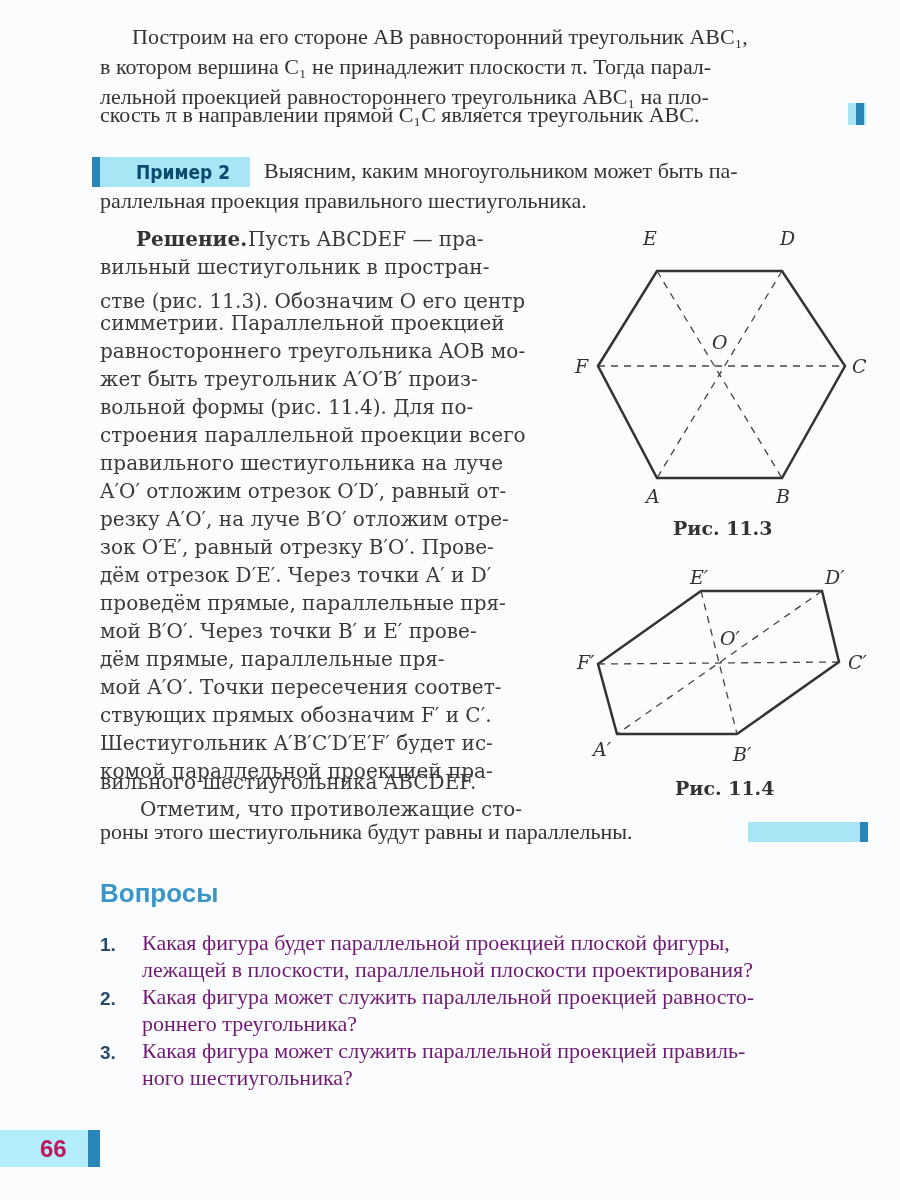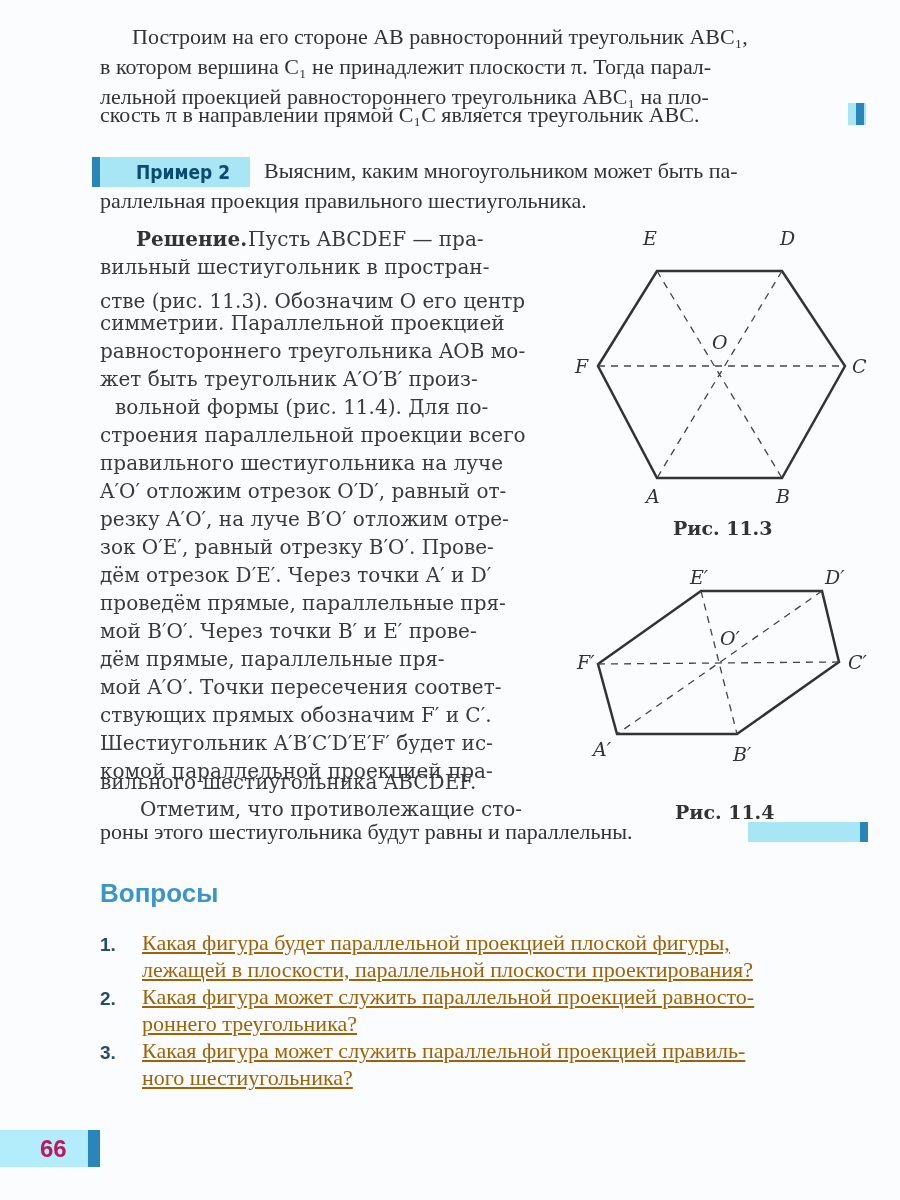--- a/index.html
+++ b/index.html
@@ -9,21 +9,21 @@
   .line { position:absolute; white-space:nowrap; font-size:20px; line-height:24px; }
   .cond { font-family:"Liberation Serif",serif; font-size:22px; letter-spacing:0; color:#333; }
   .just { display:flex; justify-content:space-between; }
   .marker-light { position:absolute; background:#a8e6f6; }
   .marker-dark { position:absolute; background:#2a86b8; }
   .example-label { font-family:"DejaVu Sans Condensed","Liberation Sans",sans-serif; font-weight:bold; font-size:19px; color:#0c4a6e; }
   .bold { font-weight:bold; color:#333; }
   .fig-label { font-style:italic; font-size:19px; position:absolute; color:#333; }
   .caption { font-weight:bold; font-size:19px; position:absolute; color:#333; }
   .q-num { font-family:"Liberation Sans",sans-serif; font-weight:bold; font-size:19px; color:#2a4a6a; position:absolute; }
-  .q-text { font-family:"Liberation Serif",serif; font-size:22px; position:absolute; white-space:nowrap; color:#a16207;text-decoration:underline; }
+  .q-text { font-family:"Liberation Serif",serif; font-size:22px; position:absolute; white-space:nowrap; color:#701a75; }
   .section-title { position:absolute; font-family:"Liberation Sans",sans-serif; font-weight:bold; font-size:26px; color:#3a95c8; }
   .page-num-box { position:absolute; left:0; top:1130px; width:88px; height:37px; background:#b3ecfb; }
   .page-num { position:absolute; left:40px; top:1135px; font-family:"Liberation Sans",sans-serif; font-weight:bold; font-size:24px; color:#be185d; }
 </style>
 </head>
 <body>
 
 <div>
   <div class="line cond just" style="left:132px; top:25px; width:730px;">Построим на его стороне AB равносторонний треугольник ABC₁,</div>
   <div class="line cond just" style="left:100px; top:55px; width:762px;">в котором вершина C₁ не принадлежит плоскости π. Тогда парал-</div>
@@ -40,21 +40,21 @@
 <div class="line cond" style="left:100px; top:189px;">раллельная проекция правильного шестиугольника.</div>
 
 <div>
   <div class="abs bold" style="left:136px; top:227px; font-size:20px;">Решение.</div>
   <div class="line" style="left:248px; top:227px;">Пусть ABCDEF — пра-</div>
   <div class="line just" style="left:100px; top:255px; width:446px;">вильный шестиугольник в простран-</div>
   <div class="line" style="left:100px; top:289px;">стве (рис. 11.3). Обозначим O его центр</div>
   <div class="line just" style="left:100px; top:311px; width:446px;">симметрии. Параллельной проекцией</div>
   <div class="line" style="left:100px; top:339px;">равностороннего треугольника AOB мо-</div>
   <div class="line" style="left:100px; top:367px;">жет быть треугольник A′O′B′ произ-</div>
-  <div class="line" style="left:100px; top:395px;margin-left:15px;">вольной формы (рис. 11.4). Для по-</div>
+  <div class="line" style="left:100px; top:395px;">вольной формы (рис. 11.4). Для по-</div>
   <div class="line" style="left:100px; top:423px;">строения параллельной проекции всего</div>
   <div class="line" style="left:100px; top:451px;">правильного шестиугольника на луче</div>
   <div class="line" style="left:100px; top:479px;">A′O′ отложим отрезок O′D′, равный от-</div>
   <div class="line" style="left:100px; top:507px;">резку A′O′, на луче B′O′ отложим отре-</div>
   <div class="line" style="left:100px; top:535px;">зок O′E′, равный отрезку B′O′. Прове-</div>
   <div class="line" style="left:100px; top:563px;">дём отрезок D′E′. Через точки A′ и D′</div>
   <div class="line just" style="left:100px; top:591px; width:446px;">проведём прямые, параллельные пря-</div>
   <div class="line" style="left:100px; top:619px;">мой B′O′. Через точки B′ и E′ прове-</div>
   <div class="line just" style="left:100px; top:647px; width:446px;">дём прямые, параллельные пря-</div>
   <div class="line" style="left:100px; top:675px;">мой A′O′. Точки пересечения соответ-</div>
@@ -100,21 +100,21 @@
       <line x1="262" y1="41" x2="57" y2="184"></line>
     </g>
   </svg>
   <div class="fig-label" style="left:690px; top:566px;">E′</div>
   <div class="fig-label" style="left:825px; top:566px;">D′</div>
   <div class="fig-label" style="left:577px; top:651px;">F′</div>
   <div class="fig-label" style="left:848px; top:651px;">C′</div>
   <div class="fig-label" style="left:720px; top:627px;">O′</div>
   <div class="fig-label" style="left:593px; top:738px;">A′</div>
   <div class="fig-label" style="left:733px; top:743px;">B′</div>
-  <div class="caption" style="left:675px; top:777px;margin-top:24px;">Рис. 11.4</div>
+  <div class="caption" style="left:675px; top:777px;">Рис. 11.4</div>
 </div>
 
 <div class="section-title" style="left:100px; top:878px;">Вопросы</div>
 
 <div>
   <div>
     <div class="q-num" style="left:100px; top:934px;">1.</div>
     <div class="q-text" style="left:142px; top:930px;">Какая фигура будет параллельной проекцией плоской фигуры,</div>
     <div class="q-text" style="left:142px; top:957px;">лежащей в плоскости, параллельной плоскости проектирования?</div>
   </div>

